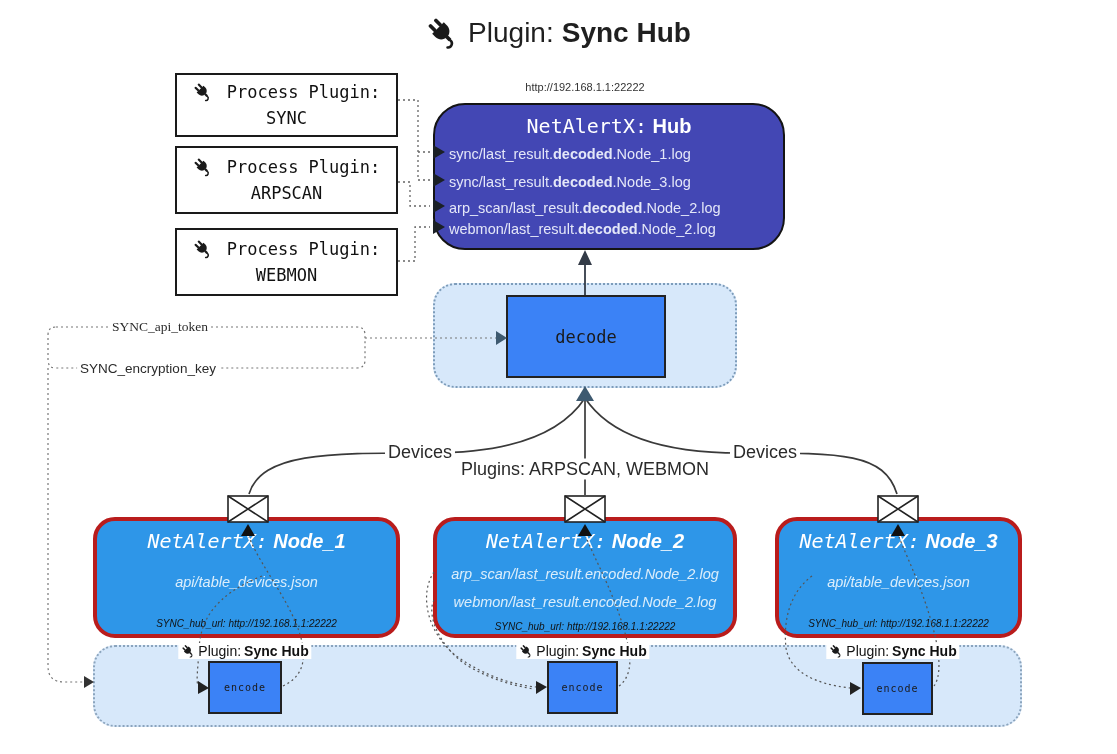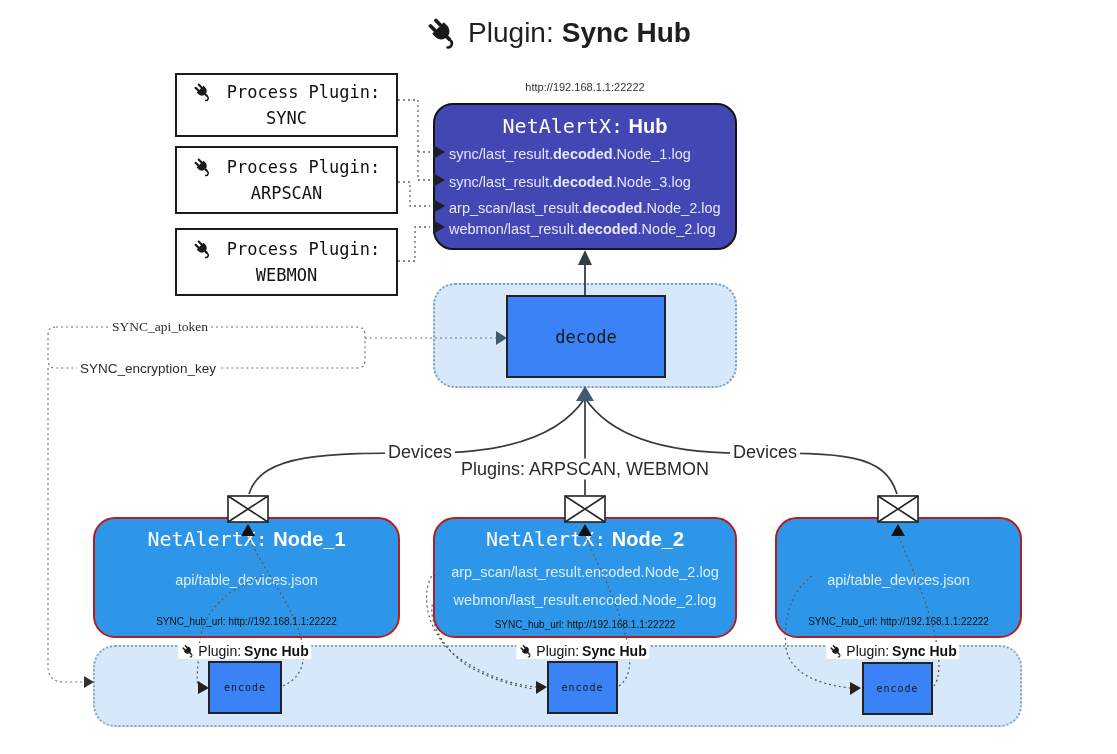--- a/index.html
+++ b/index.html
@@ -9,34 +9,34 @@
   
   .title{left:0;top:16px;width:1117px;display:flex;align-items:center;justify-content:center;
          gap:8px;font-size:28px;color:#1f1f1f;}
   .title .bold{font-weight:700;}
   
   .pbox{left:175px;width:219px;background:#fff;border:2px solid #1a1a1a;
         display:flex;flex-direction:column;align-items:center;justify-content:center;
         font-family:"DejaVu Sans Mono",monospace;font-size:17px;color:#111;line-height:26px;}
   .pbox .row1{display:flex;align-items:center;gap:14px;}
   
-  .hub{left:433px;top:103px;width:304px;height:147px;background:#4347b4;border:2px solid #141414;
-       border-radius:20px;box-sizing:border-box;}
+  .hub{left:433px;top:103px;width:352px;height:147px;background:#4347b4;border:2px solid #141414;
+       border-radius:32px;box-sizing:border-box;}
   .hub-title{left:0;width:100%;text-align:center;color:#fff;font-size:20px;}
   .mono{font-family:"DejaVu Sans Mono",monospace;}
   .bname{font-weight:700;font-family:"Liberation Sans",sans-serif;}
   .hfile{left:14px;width:286px;height:20px;line-height:20px;font-size:14.5px;color:#e4e7f8;white-space:nowrap;}
   .hfile .bold{font-weight:700;}
   .smalllbl{font-size:11px;color:#333;}
   
   .panel{background:#d7e8fa;border:2px dotted #7d9cba;border-radius:22px;box-sizing:border-box;}
   .wbox{background:#3b82f6;border:2px solid #222;box-sizing:border-box;display:flex;
         align-items:center;justify-content:center;font-family:"DejaVu Sans Mono",monospace;}
   
-  .node{background:#2e96e8;border:2px solid #b91c1c;border-radius:22px;box-sizing:border-box;top:517px;height:121px;}
+  .node{background:#2e96e8;border:4px solid #b91c1c;border-radius:22px;box-sizing:border-box;top:517px;height:121px;font-style:italic;}
   .ntitle{left:0;width:100%;top:8px;text-align:center;color:#fff;font-size:20px;white-space:nowrap;}
   .nfile{left:0;width:100%;text-align:center;font-size:14.5px;color:#dceefb;height:20px;line-height:20px;white-space:nowrap;}
   .nurl{left:0;width:100%;top:97px;text-align:center;font-size:10px;color:#111;white-space:nowrap;}
   
   .linelbl{background:#fff;padding:0 3px;font-size:18px;color:#2b2b2b;transform:translate(-50%,-50%);
            white-space:nowrap;z-index:6;}
   .enclbl{transform:translateX(-50%);background:#fff;padding:0 3px;font-size:14px;color:#111;
           white-space:nowrap;z-index:6;display:flex;align-items:center;gap:3px;}
   .enclbl .bold{font-weight:700;}
   svg.overlay{position:absolute;left:0;top:0;z-index:5;pointer-events:none;}
@@ -132,20 +132,24 @@
   <div class="abs node z2" style="left:433px;width:304px;">
     <div class="abs ntitle">
       <span class="mono">NetAlertX:</span>
       <span class="bname">Node_2</span>
     </div>
     <div class="abs nfile" style="top:43px;">arp_scan/last_result.encoded.Node_2.log</div>
     <div class="abs nfile" style="top:71px;">webmon/last_result.encoded.Node_2.log</div>
     <div class="abs nurl" style="top:100px;">SYNC_hub_url: http://192.168.1.1:22222</div>
   </div>
   <div class="abs node z2" style="left:775px;width:247px;">
+    <div class="abs ntitle">
+      <span class="mono">NetAlertX:</span>
+      <span class="bname">Node_3</span>
+    </div>
     <div class="abs nfile" style="top:51px;">api/table_devices.json</div>
     <div class="abs nurl">SYNC_hub_url: http://192.168.1.1:22222</div>
   </div>
 
   <div class="abs panel z2" style="left:93px;top:645px;width:929px;height:82px;border-color:#8ba4bd;"></div>
   <div class="abs wbox z2" style="left:208px;top:661px;width:74px;height:53px;font-size:10px;letter-spacing:1px;">
       <span>encode</span>
     </div>
   <div class="abs wbox z2" style="left:547px;top:661px;width:71px;height:53px;font-size:10px;letter-spacing:1px;">
       <span>encode</span>

